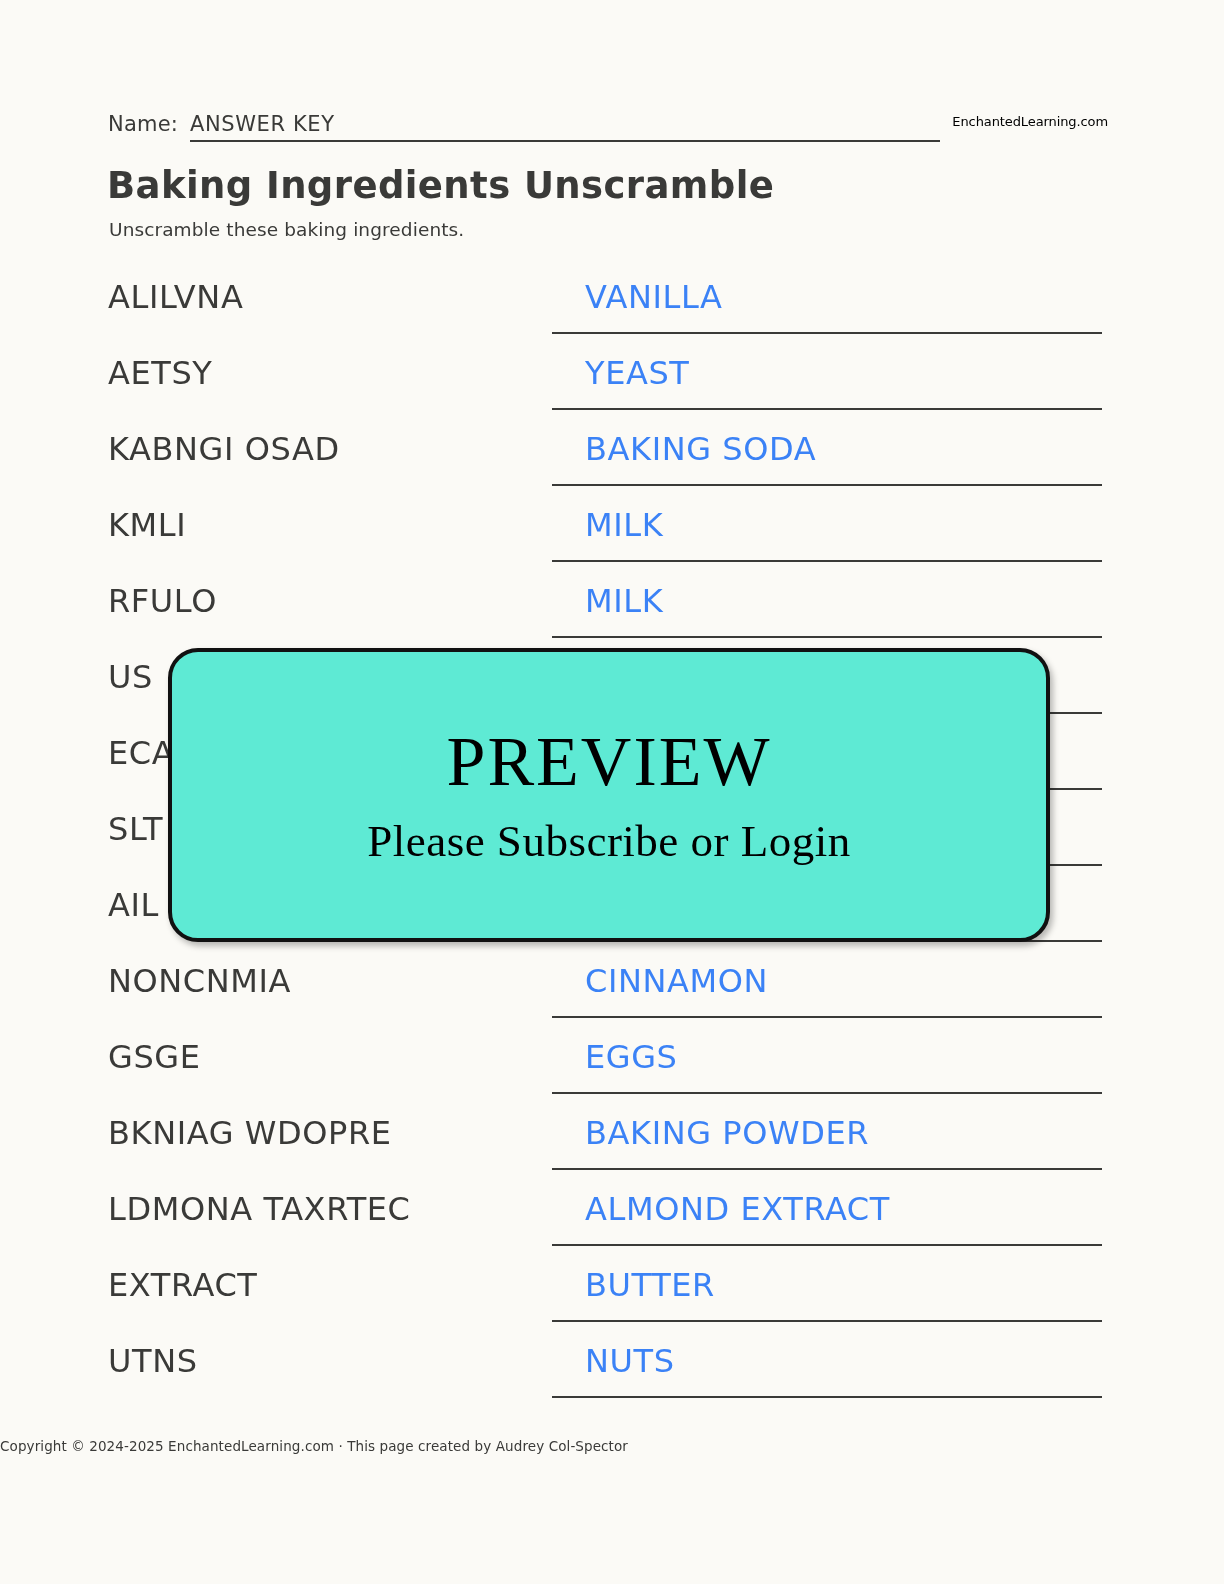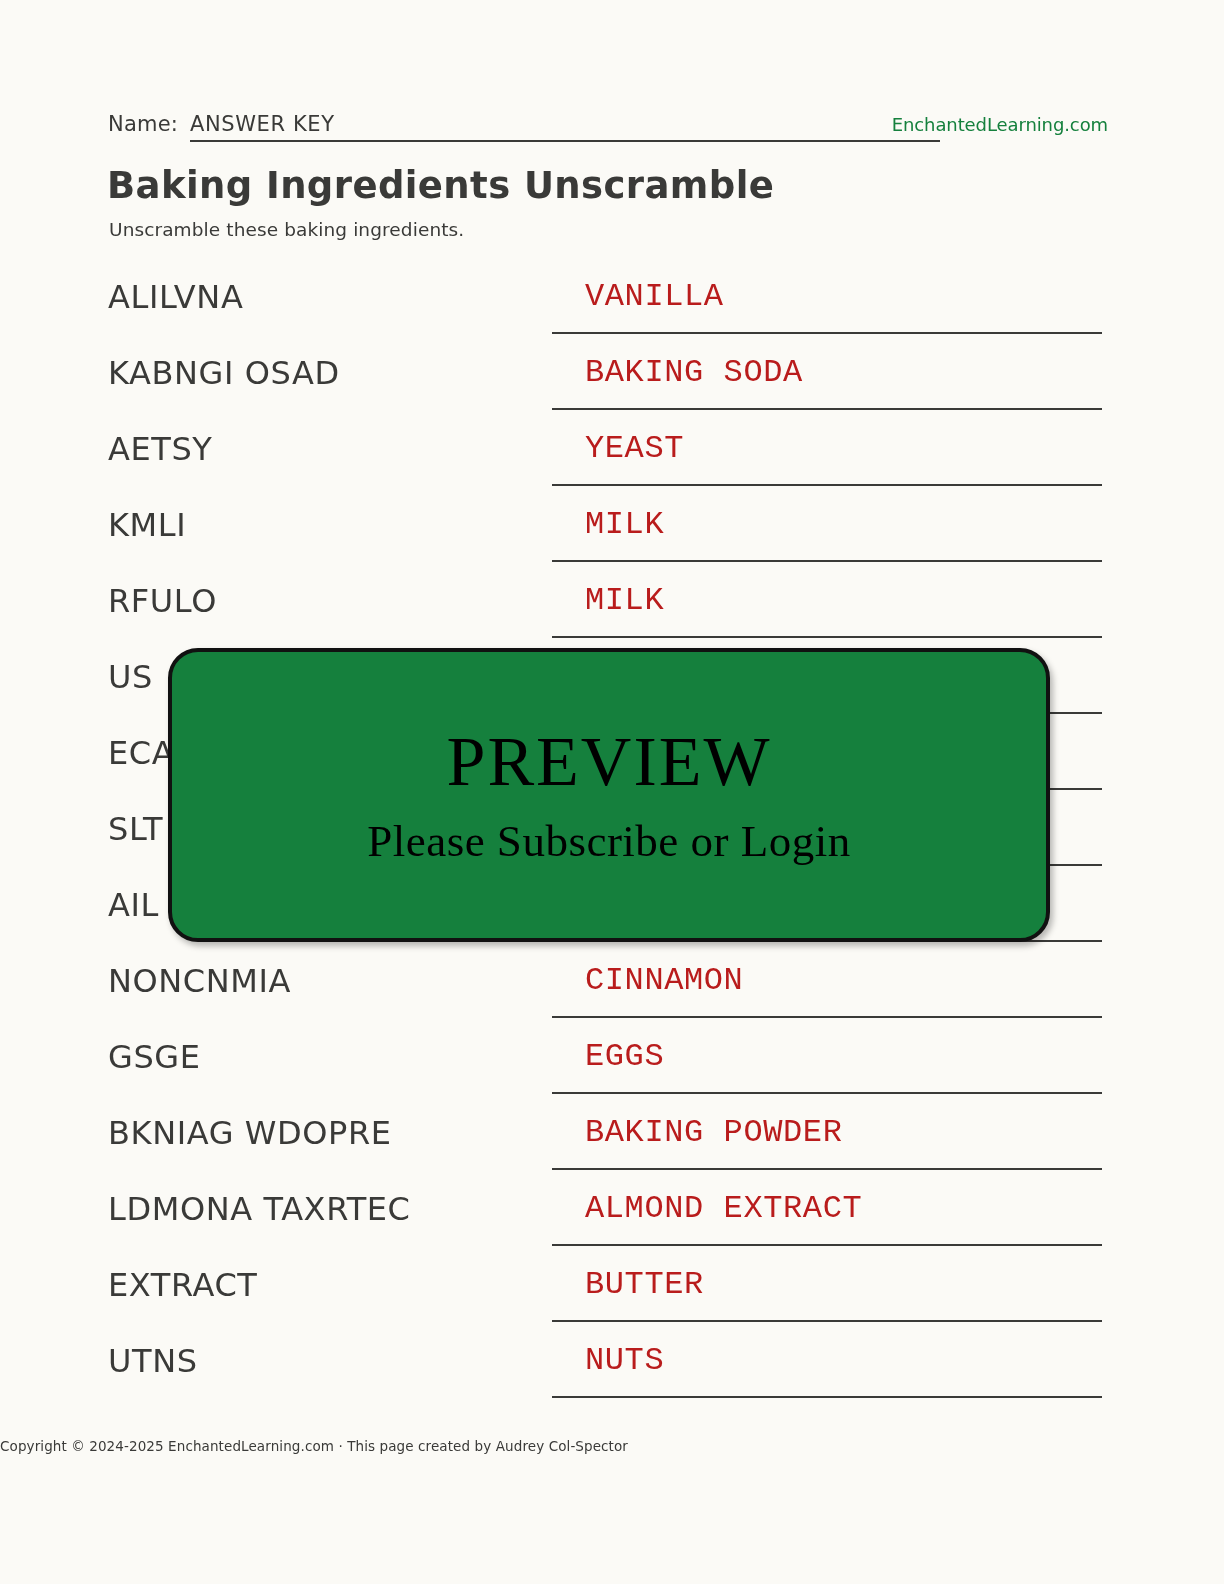--- a/index.html
+++ b/index.html
@@ -54,23 +54,23 @@
   .name-value {
     font-size: 21px;
     letter-spacing: 0.6px;
     color: #3a3a38;
     white-space: nowrap;
   }
   .site-logo {
     position: absolute;
     right: 0;
     top: 2px;
-    font-size: 18px;
+    font-size: 13px;
     letter-spacing: -0.1px;
-    color: #15803d;
+    color: #000000;
     white-space: nowrap;
   }
 
   
   .title {
     position: absolute;
     left: 107px;
     top: 156px;
     font-size: 37px;
     font-weight: bold;
@@ -115,33 +115,32 @@
     width: 550px;
     height: 62px;
     border-bottom: 2px solid #3a3a38;
   }
   .answer {
     position: absolute;
     left: 33px;
     top: 8px;
     font-size: 32px;
     letter-spacing: 0.6px;
-    color: #b91c1c;
-    white-space: nowrap;
-    font-family: Liberation Mono, monospace;
+    color: #3b82f6;
+    white-space: nowrap;
   }
 
   
   .preview-overlay {
     position: absolute;
     left: 168px;
     top: 640px;
     width: 874px;
     height: 286px;
-    background: #15803d;
+    background: #5eead4;
     border: 4px solid #111111;
     border-radius: 30px;
     box-shadow: 3px 4px 6px rgba(0,0,0,0.28);
     display: flex;
     flex-direction: column;
     align-items: center;
     justify-content: center;
     z-index: 50;
   }
   .preview-title {
@@ -192,30 +191,30 @@
   <div class="rows">
 
     <div class="row">
       <div class="scrambled">ALILVNA</div>
       <div class="answer-cell">
         <div class="answer">VANILLA</div>
       </div>
     </div>
 
     <div class="row">
+      <div class="scrambled">AETSY</div>
+      <div class="answer-cell">
+        <div class="answer">YEAST</div>
+      </div>
+    </div>
+
+    <div class="row">
       <div class="scrambled">KABNGI OSAD</div>
       <div class="answer-cell">
         <div class="answer">BAKING SODA</div>
-      </div>
-    </div>
-
-    <div class="row">
-      <div class="scrambled">AETSY</div>
-      <div class="answer-cell">
-        <div class="answer">YEAST</div>
       </div>
     </div>
 
     <div class="row">
       <div class="scrambled">KMLI</div>
       <div class="answer-cell">
         <div class="answer">MILK</div>
       </div>
     </div>
 

